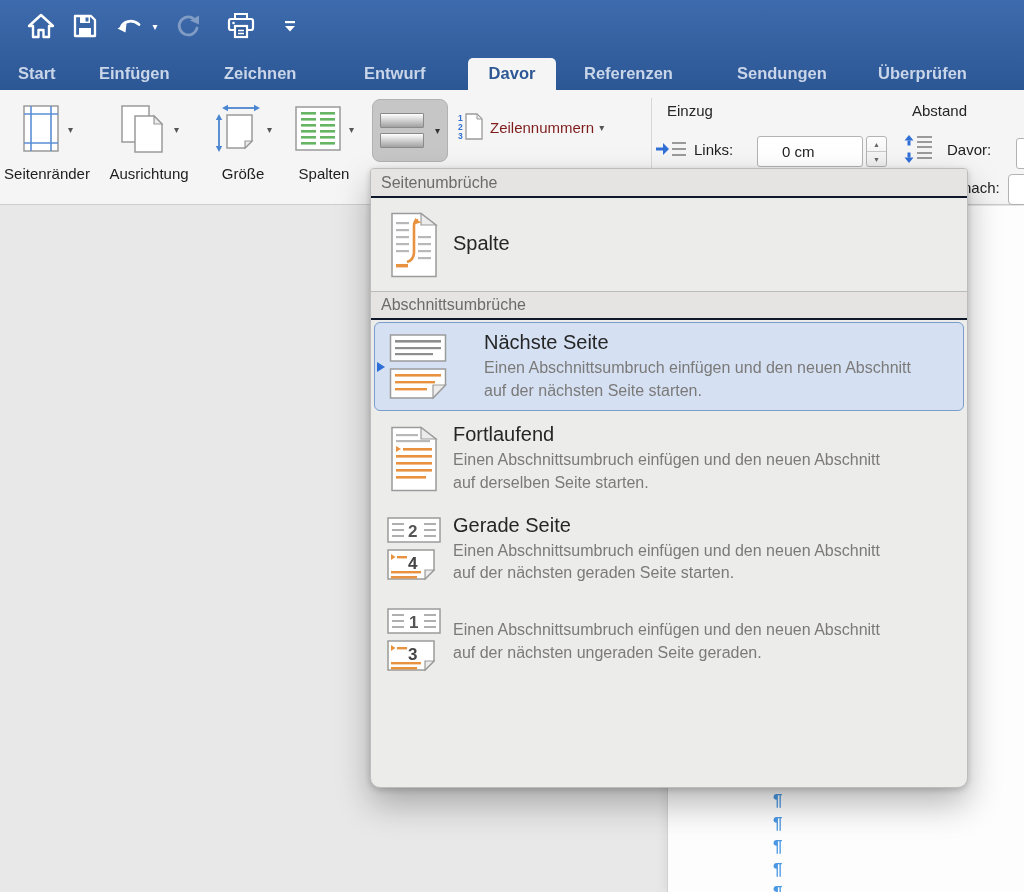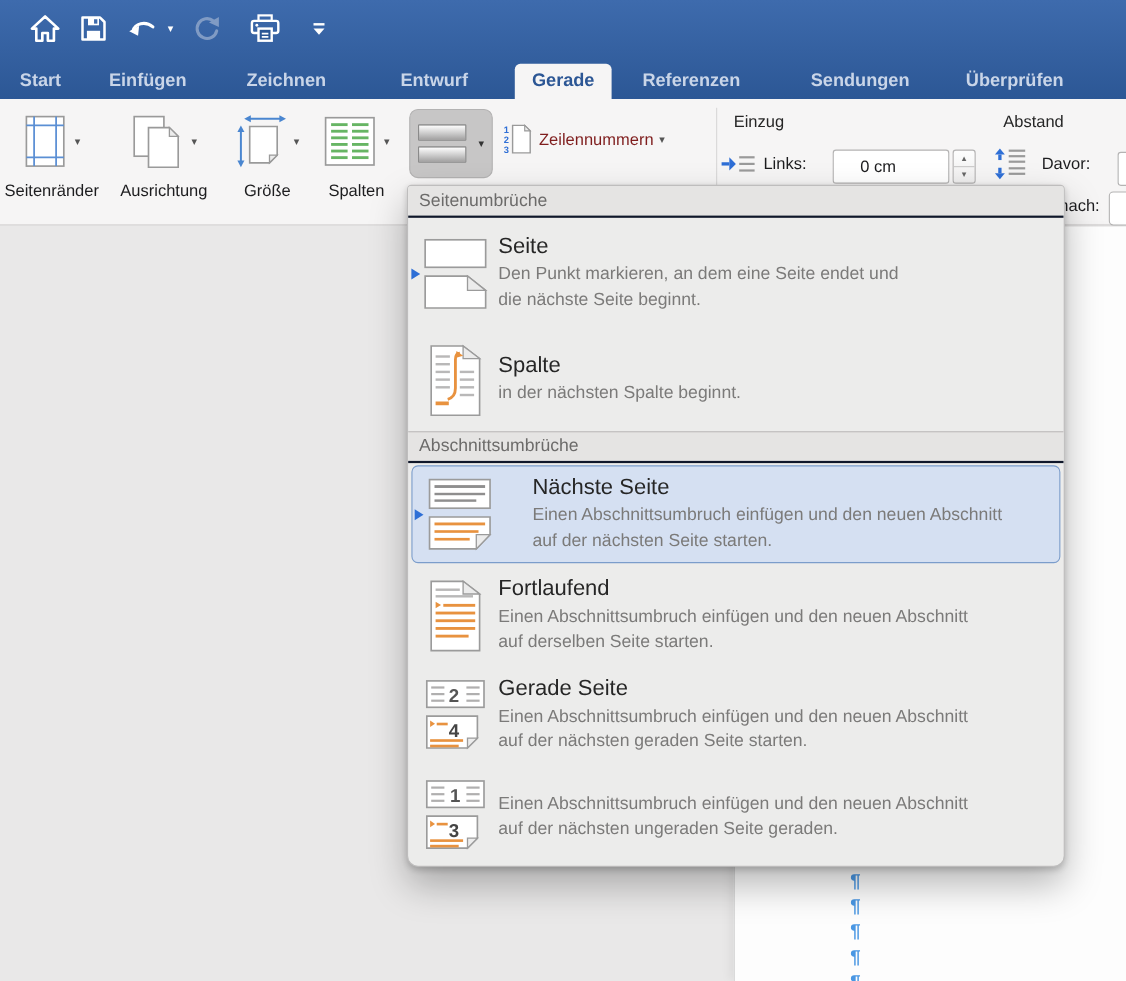--- a/index.html
+++ b/index.html
@@ -121,21 +121,21 @@
           <polygon points="3,7 13,7 8,12.5" fill="#fff"></polygon>
         </svg>
       </div>
     </div>
 
     <div class="tabs">
       <div class="tab" style="left:18px;">Start</div>
       <div class="tab" style="left:99px;">Einfügen</div>
       <div class="tab" style="left:224px;">Zeichnen</div>
       <div class="tab" style="left:364px;">Entwurf</div>
-      <div class="tab selected" style="left:468px;width:88px;justify-content:center;">Gerade</div>
+      <div class="tab selected" style="left:468px;width:88px;justify-content:center;">Davor</div>
       <div class="tab" style="left:584px;">Referenzen</div>
       <div class="tab" style="left:737px;">Sendungen</div>
       <div class="tab" style="left:878px;">Überprüfen</div>
     </div>
   </div>
 
   <div class="ribbon">
 
     <div class="rgroup" style="left:-4px;width:102px;">
       <div class="icon-row">
@@ -264,37 +264,20 @@
     <span class="pilcrow" style="left:105px;top:609px;">¶</span>
     <span class="pilcrow" style="left:105px;top:632px;">¶</span>
     <span class="pilcrow" style="left:105px;top:655px;">¶</span>
     <span class="pilcrow" style="left:105px;top:678px;">¶</span>
   </div>
 
   <div class="menu">
 
     <div class="menu-header">Seitenumbrüche</div>
 
-    <div class="menu-item" style="height:101px;">
-      <div class="marker"></div>
-      <div class="icon-col">
-        <svg width="60" height="68" viewBox="0 0 60 68">
-          <rect x="1.5" y="3" width="55" height="25" fill="#fff" stroke="#9b9b9b" stroke-width="1.5"></rect>
-          <path d="M1.5 36 H40 L56.5 49 V65 H1.5 Z" fill="#fff" stroke="#9b9b9b" stroke-width="1.5"></path>
-          <path d="M40 36 L56.5 49 H40 Z" fill="#ececec" stroke="#9b9b9b" stroke-width="1.2"></path>
-        </svg>
-      </div>
-      <div class="txt-col">
-        <div class="mi-title">Seite</div>
-        <div class="mi-desc">
-          <div>Den Punkt markieren, an dem eine Seite endet und</div>
-          <div>die nächste Seite beginnt.</div>
-        </div>
-      </div>
-    </div>
 
     <div class="menu-item" style="height:93px;">
       <div class="icon-col">
         <svg width="60" height="66" viewBox="0 0 60 66">
           <path d="M7 1.5 H36 L51 13 V64.5 H7 Z" fill="#fff" stroke="#9b9b9b" stroke-width="1.5"></path>
           <path d="M36 1.5 L51 13 H36 Z" fill="#ececec" stroke="#9b9b9b" stroke-width="1.2"></path>
           <g fill="#b9b8b8">
             <rect x="11" y="10" width="13" height="2.2"></rect>
               <rect x="11" y="17" width="13" height="2.2"></rect>
             <rect x="11" y="24" width="13" height="2.2"></rect>
@@ -306,21 +289,20 @@
               <rect x="33" y="45" width="13" height="2.2"></rect>
           </g>
           <path d="M33 8 Q29 8 29 14 V40 Q29 48 22 50" fill="none" stroke="#e8923f" stroke-width="2.6"></path>
           <polygon points="30,6 36,10.5 29,12.5" fill="#e8923f"></polygon>
           <rect x="11" y="52" width="12" height="3.4" fill="#e8923f"></rect>
         </svg>
       </div>
       <div class="txt-col">
         <div class="mi-title">Spalte</div>
         <div class="mi-desc">
-          <div>in der nächsten Spalte beginnt.</div>
         </div>
       </div>
     </div>
 
     <div class="menu-header mid">Abschnittsumbrüche</div>
 
     <div class="menu-item selected" style="height:89px;">
       <div class="marker"></div>
       <div class="icon-col">
         <svg width="60" height="68" viewBox="0 0 60 68">

